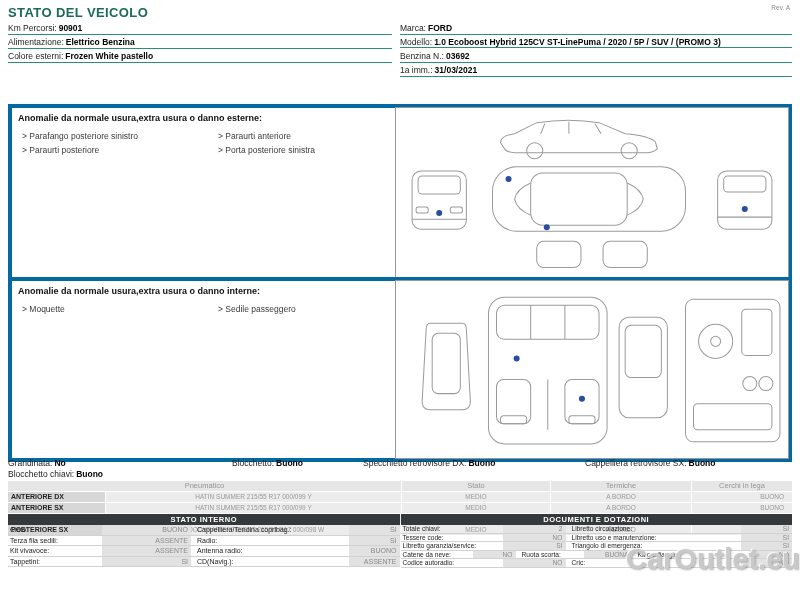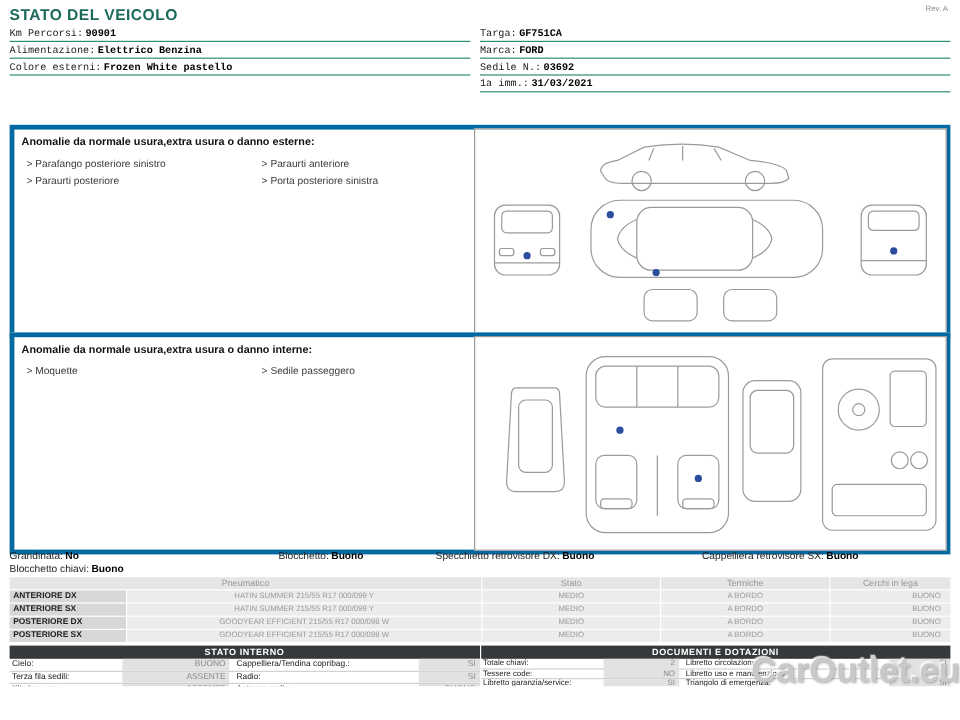--- a/index.html
+++ b/index.html
@@ -6,21 +6,21 @@
   .page{position:relative;width:800px;height:572px;background:#ffffff;overflow:hidden;
         font-family:"Liberation Sans",sans-serif;color:#222;}
 
   
   .doc-title{position:absolute;top:5px;left:8px;font-size:13px;font-weight:bold;
              color:#1b6a5a;letter-spacing:.4px;}
   .rev{position:absolute;top:4px;right:10px;font-size:6.5px;color:#8a8a8a;}
 
   .fields-left{position:absolute;top:21px;left:8px;width:384px;}
   .fields-right{position:absolute;top:21px;left:400px;width:392px;}
-  .field{border-bottom:1px solid #2f8c76;padding:2px 0 1px;font-size:8.5px;line-height:10px;font-family:Liberation Mono, monospace;}
+  .field{border-bottom:1px solid #2f8c76;padding:2px 0 1px;font-size:8.5px;line-height:10px;}
   .field .lbl{color:#222;}
   .field .val{font-weight:bold;color:#000;margin-left:2px;}
   .field.multiline{border-bottom:none;padding:1px 0 0;line-height:12.5px;
      background-image:repeating-linear-gradient(to bottom,transparent 0,transparent 11.5px,#2f8c76 11.5px,#2f8c76 12.5px);}
 
   
   .box{position:absolute;left:8px;right:8px;border:4px solid #0369a1;background:#fff;}
   .box.exterior{top:104px;height:170px;}
   .box.interior{top:277px;height:177px;}
   .box-title{font-size:9px;font-weight:bold;color:#111;padding:5px 0 0 6px;}
@@ -40,21 +40,21 @@
   
   .tire-table{position:absolute;top:481px;left:8px;right:8px;display:grid;
               grid-template-columns:97px 295px 148px 140px 1fr;gap:1px;background:#fff;}
   .tt-h{background:#e6e6e6;color:#969696;font-size:7.5px;text-align:center;height:10px;line-height:10px;}
   .tt-h.span2{grid-column:1/3;}
   .tt-pos{background:#d7d7d7;color:#222;font-weight:bold;font-size:7px;height:10px;line-height:10px;padding-left:3px;}
   .tt-val{background:#ececec;color:#999;font-size:6.5px;text-align:center;height:10px;line-height:10px;}
   .tt-val.rgt{text-align:right;padding-right:8px;}
 
   
-  .bottom{position:absolute;top:538px;left:8px;right:8px;display:flex;gap:1px;}
+  .bottom{position:absolute;top:514px;left:8px;right:8px;display:flex;gap:1px;}
   .btable{flex:1;min-width:0;}
   .bt-head{background:#35393b;color:#fff;font-size:7.5px;font-weight:bold;text-align:center;
            height:11px;line-height:11px;letter-spacing:.5px;}
   .bt-row{display:flex;align-items:stretch;border-bottom:1px solid #d2d2d2;font-size:7px;color:#222;}
   .si .bt-row{height:9.5px;line-height:9.5px;}
   .doc .bt-row{height:7.6px;line-height:7.6px;font-size:6.6px;}
   .cellv{background:#e2e2e2;color:#8a8a8a;text-align:right;padding-right:3px;}
 
   
   .footer{position:absolute;top:588px;left:8px;right:8px;display:flex;font-size:7px;color:#666;}
@@ -78,27 +78,27 @@
     <div class="field">
       <span class="lbl">Alimentazione:</span><span class="val">Elettrico Benzina</span>
     </div>
     <div class="field">
       <span class="lbl">Colore esterni:</span><span class="val">Frozen White pastello</span>
     </div>
   </div>
 
   <div class="fields-right">
     <div class="field">
-      <span class="lbl">Targa:</span><span class="val">GF751CA</span>
-    </div>
-    <div class="field">
       <span class="lbl">Marca:</span><span class="val">FORD</span>
     </div>
-    <div class="field">
-      <span class="lbl">Sedile N.:</span><span class="val">03692</span>
+    <div class="field multiline">
+      <span class="lbl">Modello:</span><span class="val">1.0 Ecoboost Hybrid 125CV ST-LinePuma / 2020 / 5P / SUV / (PROMO 3)</span>
+    </div>
+    <div class="field">
+      <span class="lbl">Benzina N.:</span><span class="val">03692</span>
     </div>
     <div class="field">
       <span class="lbl">1a imm.:</span><span class="val">31/03/2021</span>
     </div>
   </div>
 
   <div class="box exterior">
     <div class="box-title">Anomalie da normale usura,extra usura o danno esterne:</div>
     <div class="box-items">
       <div class="bi-col1">

